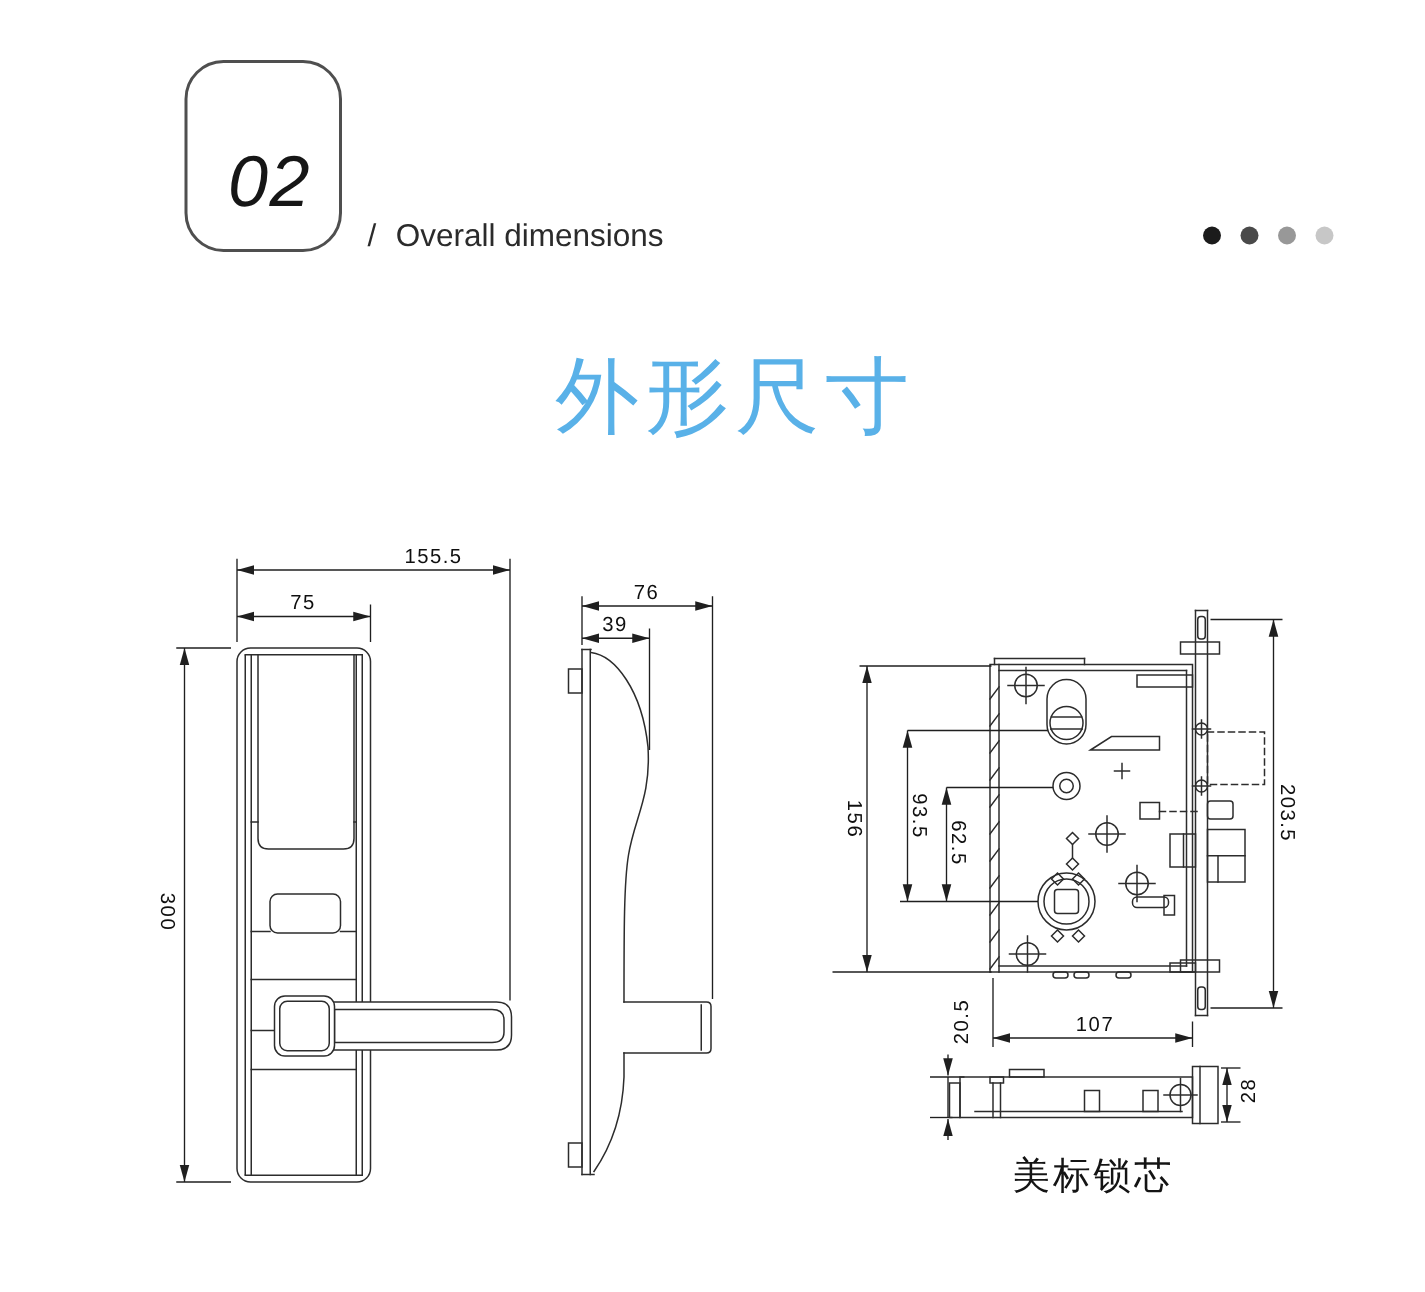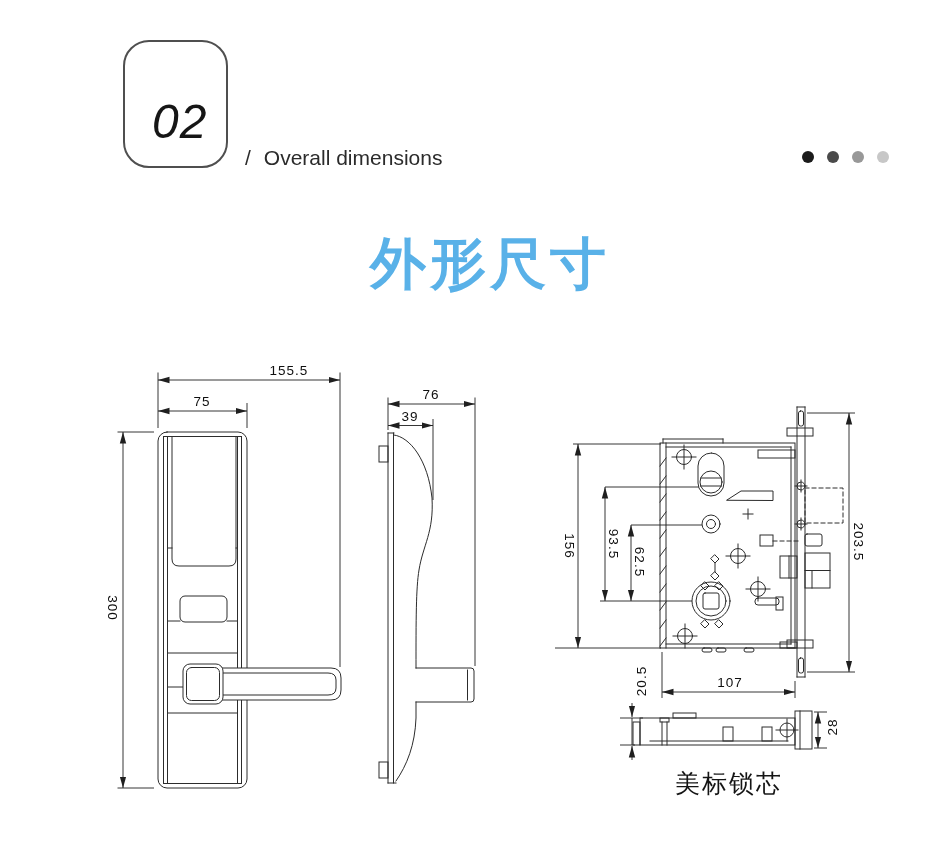--- a/index.html
+++ b/index.html
@@ -9,21 +9,21 @@
          border:2px solid #4f4f4f;border-radius:26px;box-sizing:border-box;margin-left:28px;}
   .badge-num{position:absolute;left:27px;top:52px;font-size:48px;font-style:italic;
              color:#161616;letter-spacing:1px;}
   .subtitle{position:absolute;left:245px;top:146px;font-size:21px;color:#2b2b2b;
             display:flex;align-items:baseline;}
   .subtitle .sep{margin-right:13px;}
   .dots{position:absolute;left:802px;top:151px;display:flex;gap:13px;}
   .dot{width:12px;height:12px;border-radius:50%;}
 
   .main-title{position:absolute;top:227px;left:490px;transform:translateX(-50%);
-              font-size:56px;font-weight:bold;letter-spacing:4px;white-space:nowrap;}
+              font-size:56px;font-weight:normal;letter-spacing:4px;white-space:nowrap;}
 
   svg.drawing{position:absolute;left:0;top:0;}
   .ln{stroke:#2c2c2c;stroke-width:1;fill:none;stroke-linecap:square;}
   .lnw{stroke:#2c2c2c;stroke-width:1;fill:#ffffff;}
   .dimln{stroke:#1f1f1f;stroke-width:0.9;fill:none;}
   .dash{stroke-dasharray:4 3;}
   .dim{font-family:"Liberation Sans",sans-serif;font-size:13.5px;fill:#0f0f0f;
        text-anchor:middle;letter-spacing:1px;}
   .caption{font-family:"Liberation Sans",sans-serif;font-size:25px;fill:#141414;
            text-anchor:middle;letter-spacing:2px;}

